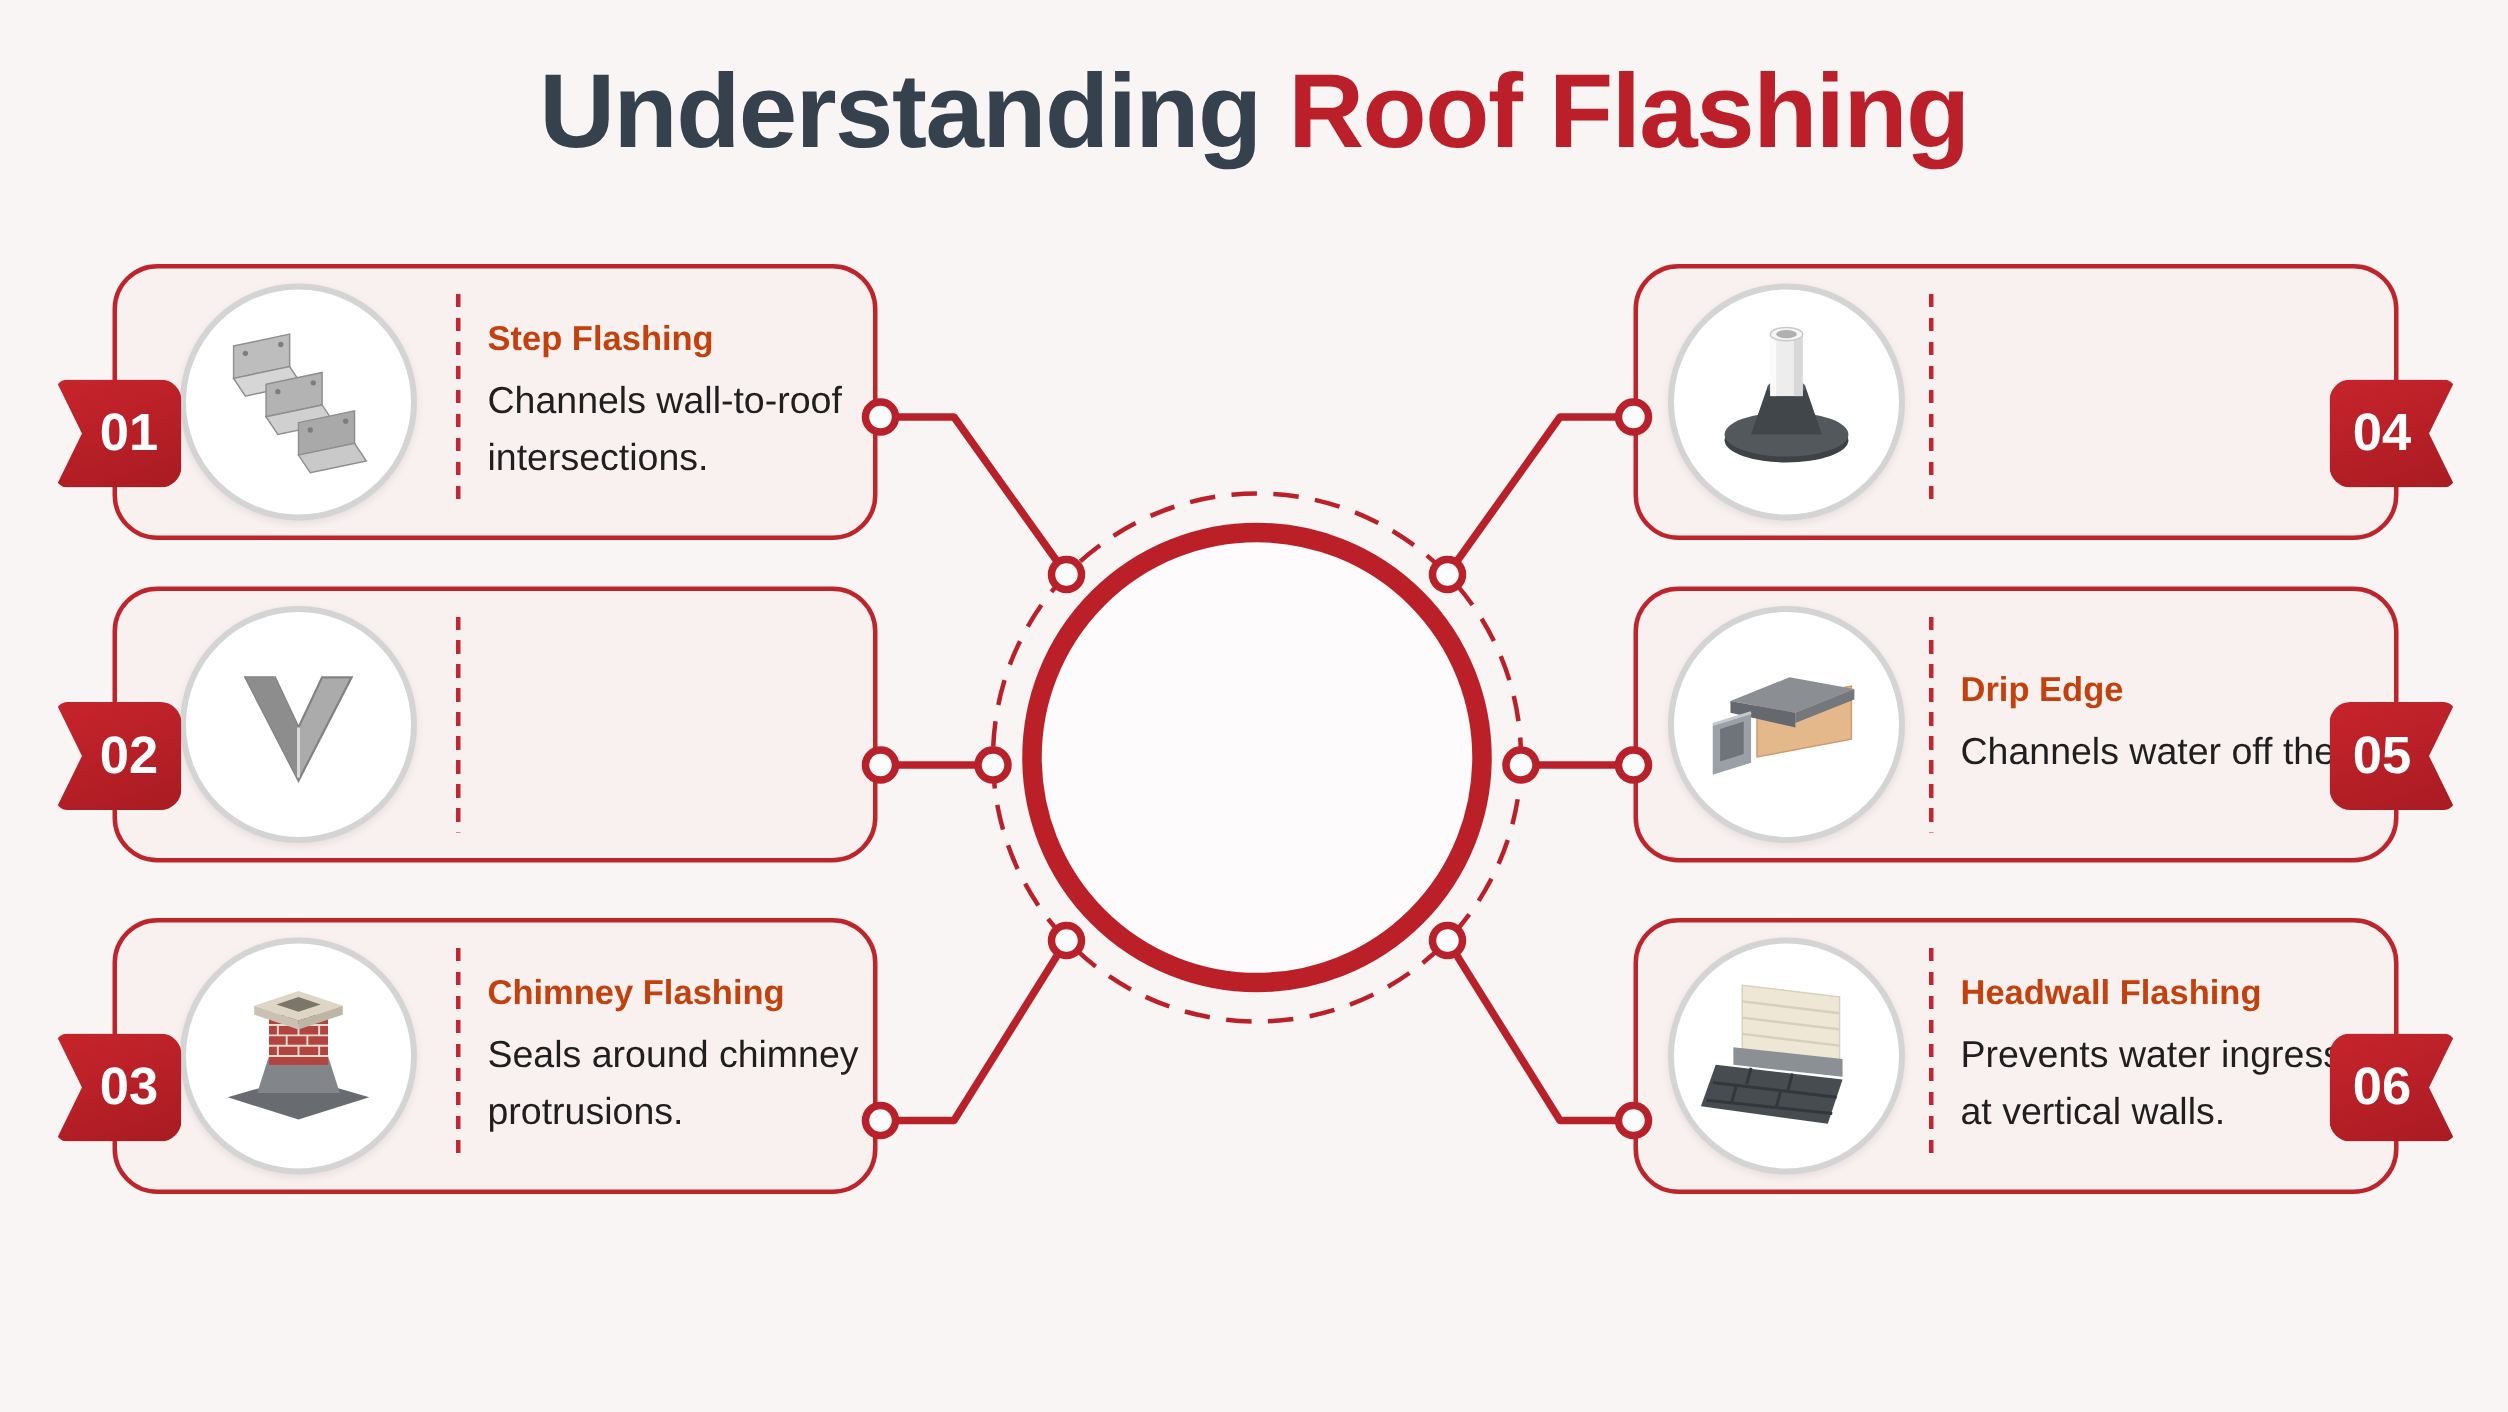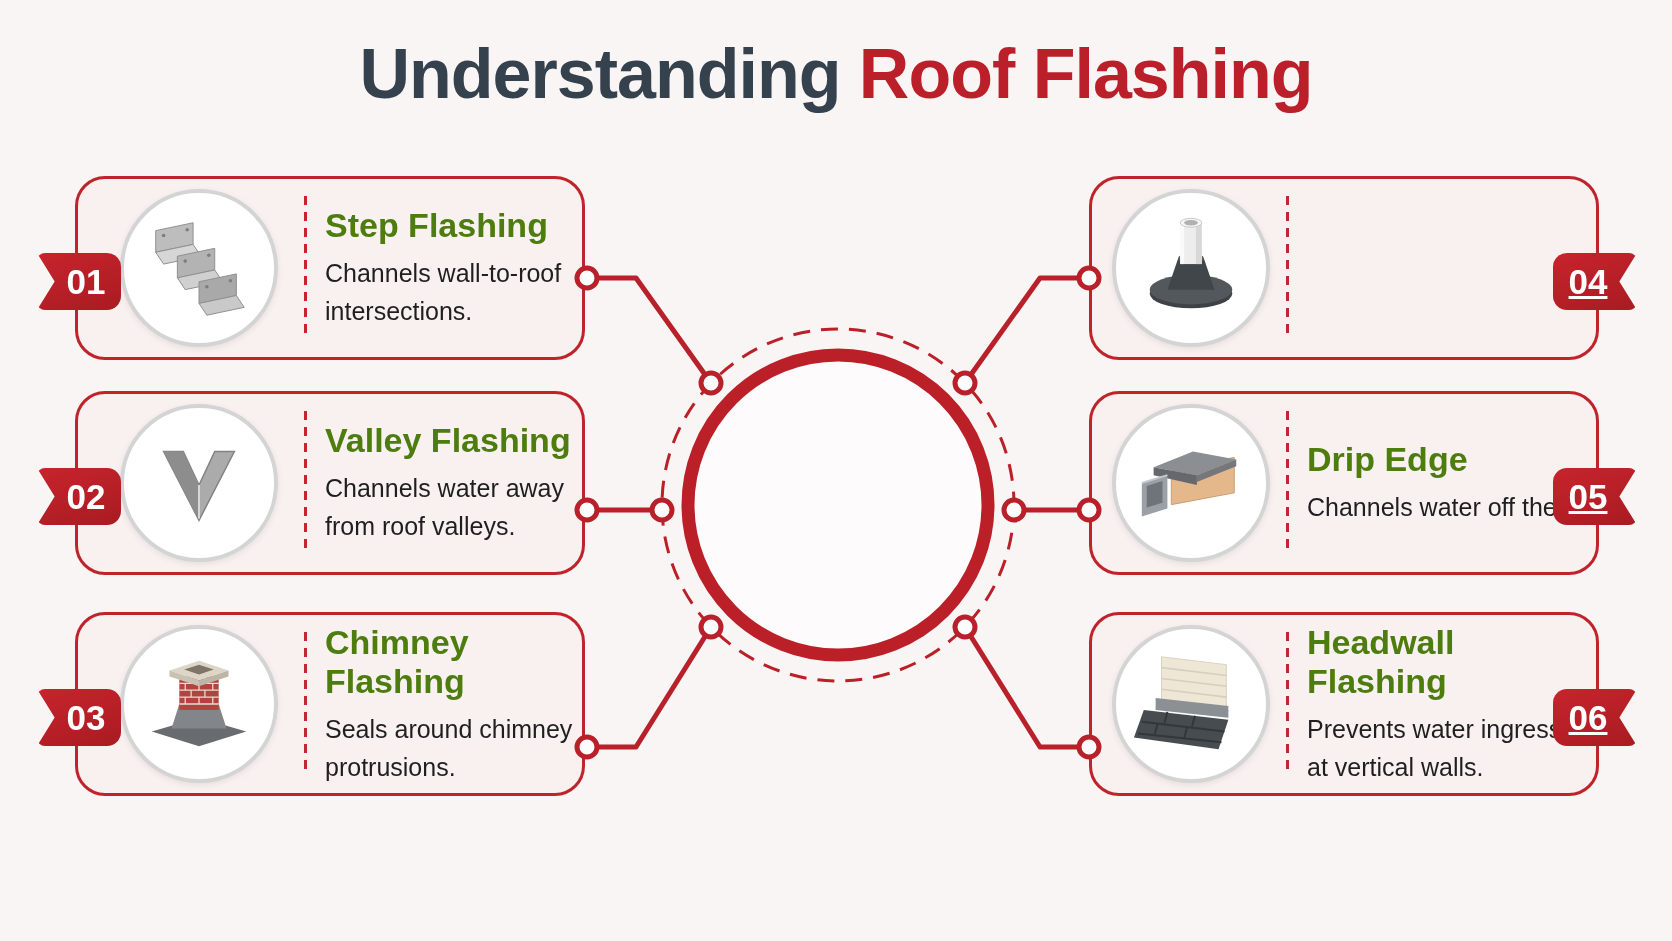--- a/index.html
+++ b/index.html
@@ -42,39 +42,39 @@
   }
   .cleft .icon-circle{margin-left:42px;}
   .cright .icon-circle{margin-left:20px;}
   .divider{
     width:3px;height:144px;flex-shrink:0;
     background:repeating-linear-gradient(to bottom,#c2262e 0 9px,transparent 9px 16px);
   }
   .cleft .divider{margin:0 18px 0 26px;}
   .cright .divider{margin:0 18px 0 16px;}
   .card-text{display:flex;flex-direction:column;}
-  .card-title{font-size:34px;font-weight:bold;color:#4d7c0f;margin-bottom:9px;}
+  .card-title{font-size:23px;font-weight:bold;color:#c2410c;margin-bottom:9px;}
   .card-desc{font-size:25px;color:#1f1f1f;line-height:38px;}
   
   .badge{
-    position:absolute;top:74px;width:84px;height:57px;
+    position:absolute;top:74px;width:84px;height:72px;
     background:linear-gradient(160deg,#c7242c,#a91b22);
     color:#ffffff;font-weight:bold;font-size:35px;
     display:flex;align-items:center;justify-content:center;
     z-index:4;
   }
   .cleft .badge{
     left:-41px;border-radius:8px 14px 14px 8px;
     clip-path:polygon(0 0,100% 0,100% 100%,0 100%,21% 50%);
     padding-left:14px;box-sizing:border-box;
   }
   .cright .badge{
     right:-41px;border-radius:14px 8px 8px 14px;
     clip-path:polygon(0 0,100% 0,79% 50%,100% 100%,0 100%);
-    padding-right:14px;box-sizing:border-box;text-decoration:underline;
+    padding-right:14px;box-sizing:border-box;
   }
 </style>
 </head>
 <body>
 
 <div class="canvas">
 
   <h1 class="main-title"><span class="t-dark">Understanding</span><span> </span><span class="t-red">Roof Flashing</span></h1>
 
   <svg class="overlay" width="1672" height="941" viewBox="0 0 1672 941">
@@ -153,24 +153,20 @@
         <span>02</span>
       </div>
     <div class="icon-circle">
       <svg width="118" height="118" viewBox="0 0 120 120">
         <path d="M24,28 L44,28 L60,62 L76,28 L96,28 L60,98 Z" fill="#ababab" stroke="#828282" stroke-width="1.5"></path>
         <polygon points="24,28 44,28 60,62 60,98" fill="#8d8d8d"></polygon>
         <line x1="60" y1="62" x2="60" y2="96" stroke="#d8d8d8" stroke-width="2"></line>
       </svg>
     </div>
     <div class="divider"></div>
-    <div class="card-text">
-      <div class="card-title">Valley Flashing</div>
-      <div class="card-desc"><span>Channels water away</span><br><span>from roof valleys.</span></div>
-    </div>
   </div>
 
   <div class="card cleft row3">
     <div class="badge">
         <span>03</span>
       </div>
     <div class="icon-circle">
       <svg width="118" height="118" viewBox="0 0 120 120">
         <polygon points="12,88 60,74 108,88 60,103" fill="#686c70"></polygon>
         <polygon points="32,85 40,60 80,60 88,85" fill="#82868a"></polygon>

